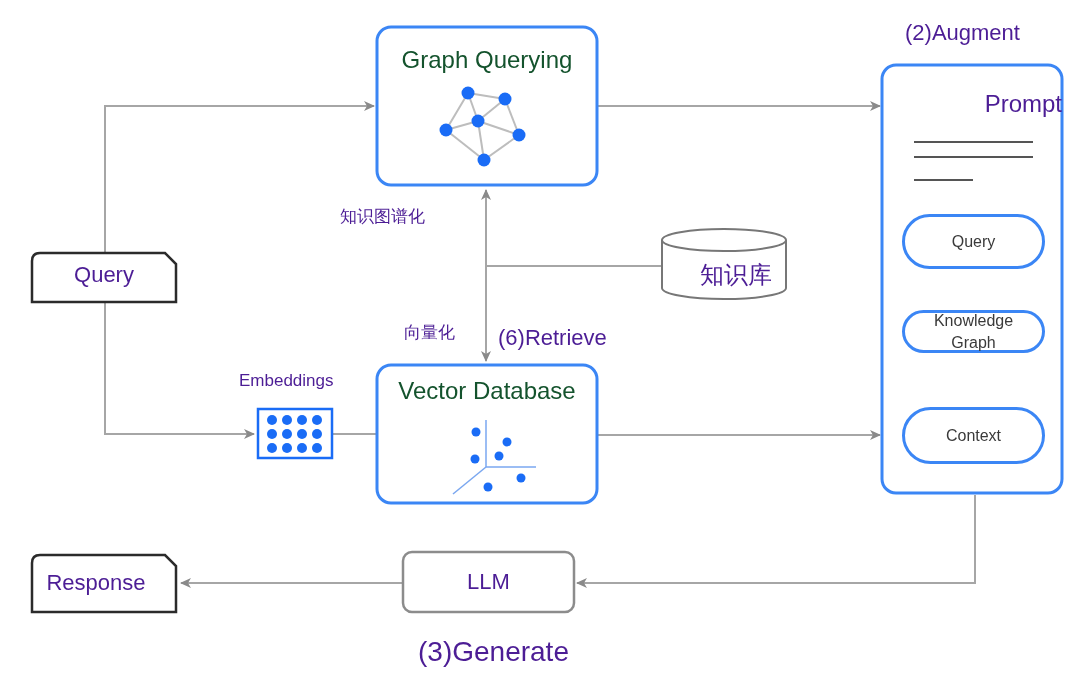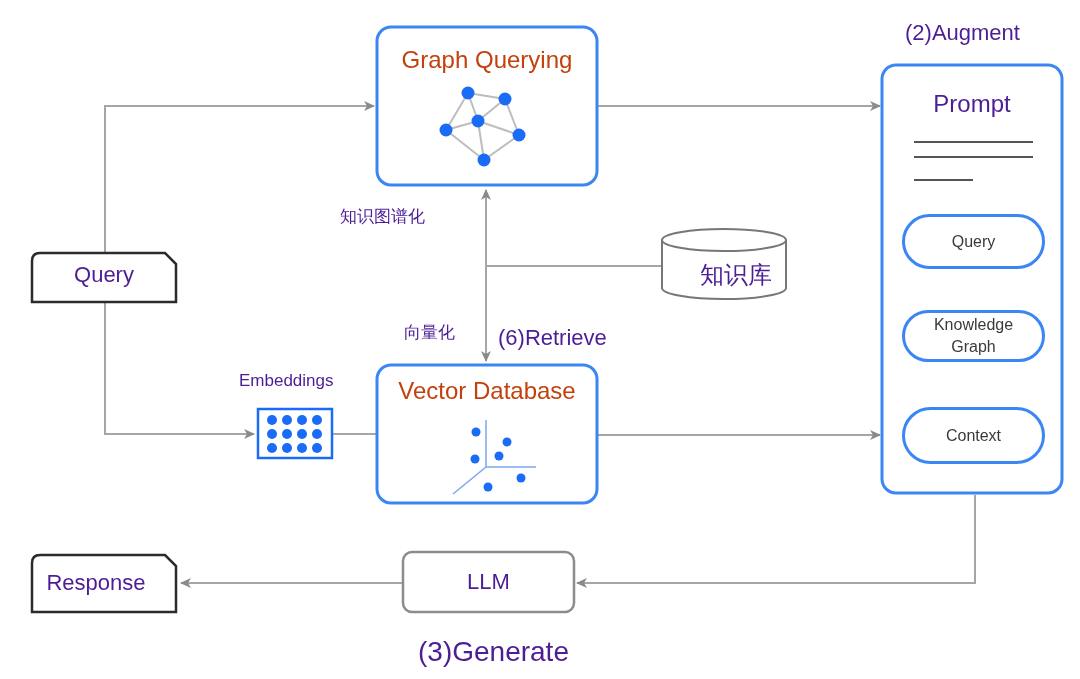--- a/index.html
+++ b/index.html
@@ -1,20 +1,20 @@
 <!DOCTYPE html>
 <html><head>
 <meta charset="utf-8">
 <style>
   html, body { margin: 0; padding: 0; background: #ffffff; }
   body { width: 1080px; height: 679px; position: relative; overflow: hidden;
          font-family: "Liberation Sans", "DejaVu Sans", sans-serif; color: #333; }
   #diagram { position: absolute; left: 0; top: 0; }
   .lbl { position: absolute; white-space: nowrap; color: #4c1d95; }
-  .box-title { font-size: 24px; color: #c2410c; text-align: center; }
+  .box-title { font-size: 24px; color: #14532d; text-align: center; }
   .pill { position: absolute; border: 3px solid #3b86f5; border-radius: 30px; background: #fff;
           display: flex; align-items: center; justify-content: center; text-align: center;
           font-size: 16px; color: #3a3a3a; line-height: 22px; box-sizing: border-box; }
 </style>
 </head>
 <body>
 
 <svg id="diagram" width="1080" height="679" viewBox="0 0 1080 679">
   <defs>
     <marker id="arr" markerWidth="12" markerHeight="12" refX="10" refY="5" orient="auto" markerUnits="userSpaceOnUse">
@@ -143,23 +143,23 @@
 <div class="lbl" style="left:404px; top:321px; font-size:17px;">向量化</div>
 
 <div class="lbl" style="left:498px; top:325px; font-size:22px;">(6)Retrieve</div>
 
 <div class="lbl" style="left:905px; top:20px; font-size:22px;">(2)Augment</div>
 
 <div class="lbl" style="left:418px; top:636px; font-size:28px;">(3)Generate</div>
 
 <div class="lbl" style="left:403px; top:569px; width:171px; text-align:center; font-size:22px;">LLM</div>
 
-<div class="lbl" style="left:882px; top:90px; width:180px; text-align:center; font-size:24px;">Prompt</div>
+<div class="lbl" style="left:882px; top:90px; width:180px; text-align:right; font-size:24px;">Prompt</div>
 
 <div class="pill" style="left:902px; top:214px; width:143px; height:55px;">
   <span>Query</span>
 </div>
-<div class="pill" style="left:902px; top:310px; width:143px; height:52px; padding:0 14px;">
+<div class="pill" style="left:902px; top:310px; width:143px; height:43px; padding:0 14px;">
   <span>Knowledge Graph</span>
 </div>
 <div class="pill" style="left:902px; top:407px; width:143px; height:57px;">
   <span>Context</span>
 </div>
 
 </body></html>

